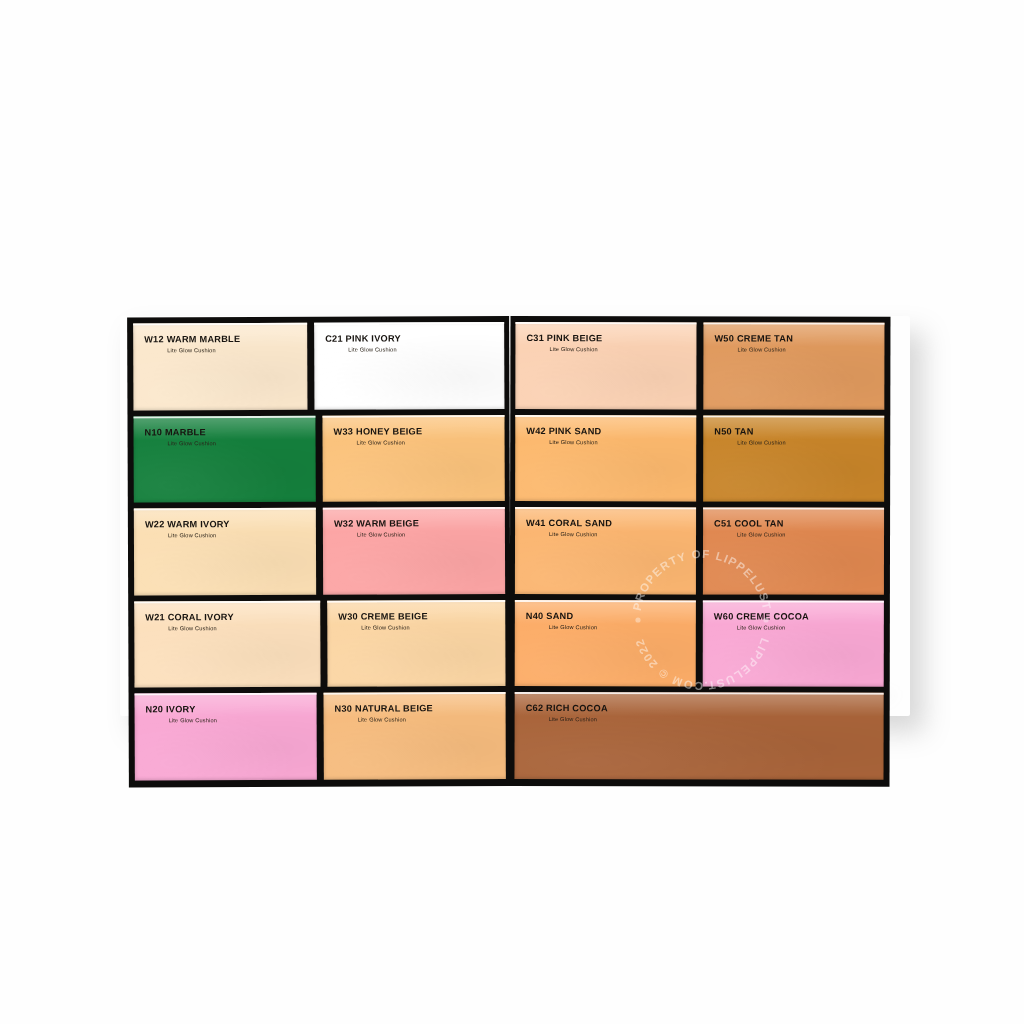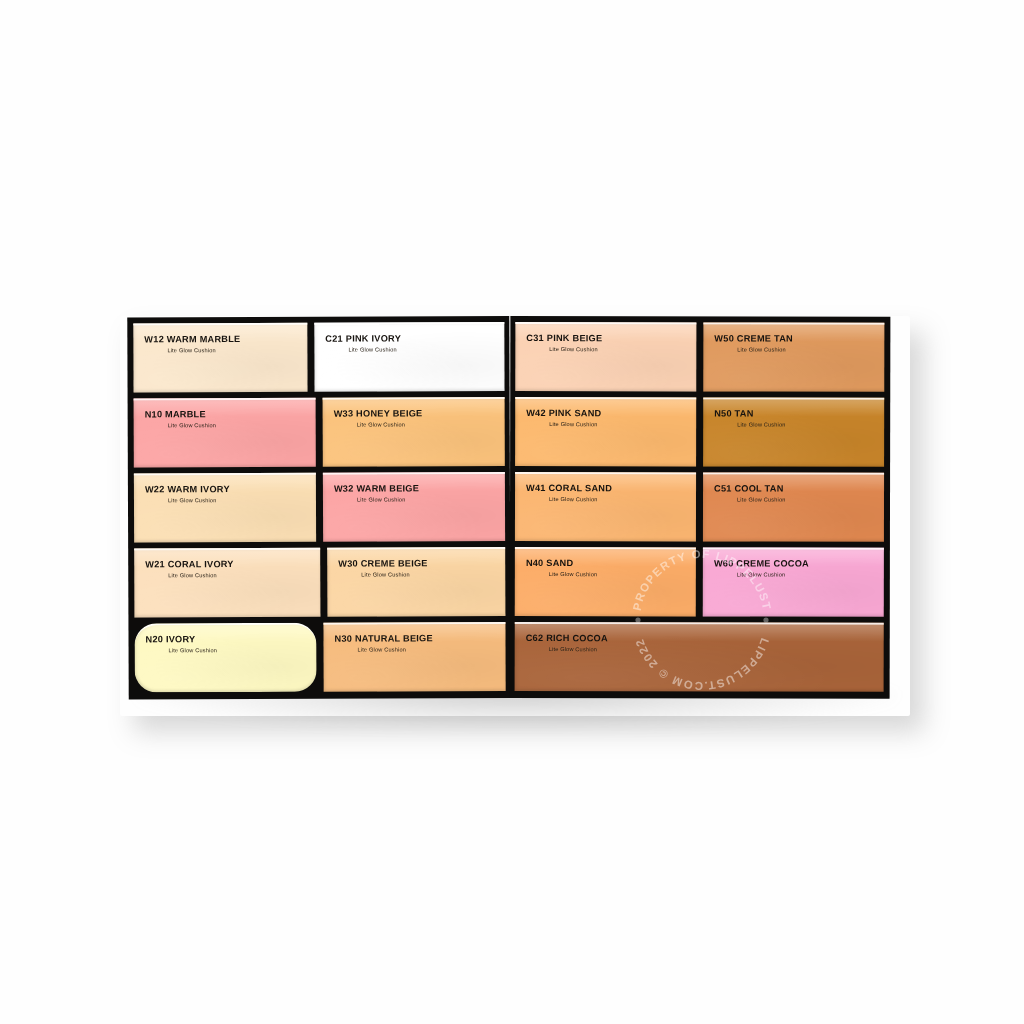--- a/index.html
+++ b/index.html
@@ -45,21 +45,21 @@
     border-radius: 2px;
     background: transparent;
   }
 
   
   #board {
     position: absolute;
     left: 128px;
     top: 316px;
     width: 762px;
-    height: 382px;
+    height: 470px;
   }
 
   .panel {
     position: absolute;
     top: 0;
     height: 100%;
     background: #0d0c0b;
     box-sizing: border-box;
     display: flex;
     flex-direction: column;
@@ -185,57 +185,57 @@
               <div class="sw-name">W12 WARM MARBLE</div>
               <div class="sw-sub">Lite Glow Cushion</div>
             </div>
             <div class="swatch" style="background: #ffffff; padding-left: 16px;">
               <div class="sw-tex" style="background: radial-gradient(at 78% 62%, rgba(0, 0, 0, 0.07), rgba(0, 0, 0, 0) 62%), radial-gradient(at 20% 80%, rgba(255, 255, 255, 0.1), rgba(255, 255, 255, 0) 60%);"></div>
               <div class="sw-name">C21 PINK IVORY</div>
               <div class="sw-sub">Lite Glow Cushion</div>
             </div>
           </div>
           <div class="prow">
+            <div class="swatch" style="background: #15803d;">
+              <div class="sw-tex" style="background: radial-gradient(at 78% 62%, rgba(0, 0, 0, 0.07), rgba(0, 0, 0, 0) 62%), radial-gradient(at 20% 80%, rgba(255, 255, 255, 0.1), rgba(255, 255, 255, 0) 60%);"></div>
+              <div class="sw-name">N10 MARBLE</div>
+              <div class="sw-sub">Lite Glow Cushion</div>
+            </div>
+            <div class="swatch" style="background: rgb(251, 195, 124);">
+              <div class="sw-tex" style="background: radial-gradient(at 78% 62%, rgba(0, 0, 0, 0.07), rgba(0, 0, 0, 0) 62%), radial-gradient(at 20% 80%, rgba(255, 255, 255, 0.1), rgba(255, 255, 255, 0) 60%);"></div>
+              <div class="sw-name">W33 HONEY BEIGE</div>
+              <div class="sw-sub">Lite Glow Cushion</div>
+            </div>
+          </div>
+          <div class="prow">
+            <div class="swatch" style="background: rgb(251, 223, 180);">
+              <div class="sw-tex" style="background: radial-gradient(at 78% 62%, rgba(0, 0, 0, 0.07), rgba(0, 0, 0, 0) 62%), radial-gradient(at 20% 80%, rgba(255, 255, 255, 0.1), rgba(255, 255, 255, 0) 60%);"></div>
+              <div class="sw-name">W22 WARM IVORY</div>
+              <div class="sw-sub">Lite Glow Cushion</div>
+            </div>
             <div class="swatch" style="background: #fca5a5;">
               <div class="sw-tex" style="background: radial-gradient(at 78% 62%, rgba(0, 0, 0, 0.07), rgba(0, 0, 0, 0) 62%), radial-gradient(at 20% 80%, rgba(255, 255, 255, 0.1), rgba(255, 255, 255, 0) 60%);"></div>
-              <div class="sw-name">N10 MARBLE</div>
-              <div class="sw-sub">Lite Glow Cushion</div>
-            </div>
-            <div class="swatch" style="background: rgb(251, 195, 124);">
-              <div class="sw-tex" style="background: radial-gradient(at 78% 62%, rgba(0, 0, 0, 0.07), rgba(0, 0, 0, 0) 62%), radial-gradient(at 20% 80%, rgba(255, 255, 255, 0.1), rgba(255, 255, 255, 0) 60%);"></div>
-              <div class="sw-name">W33 HONEY BEIGE</div>
-              <div class="sw-sub">Lite Glow Cushion</div>
-            </div>
-          </div>
-          <div class="prow">
-            <div class="swatch" style="background: rgb(251, 223, 180);">
-              <div class="sw-tex" style="background: radial-gradient(at 78% 62%, rgba(0, 0, 0, 0.07), rgba(0, 0, 0, 0) 62%), radial-gradient(at 20% 80%, rgba(255, 255, 255, 0.1), rgba(255, 255, 255, 0) 60%);"></div>
-              <div class="sw-name">W22 WARM IVORY</div>
-              <div class="sw-sub">Lite Glow Cushion</div>
-            </div>
-            <div class="swatch" style="background: #fca5a5;">
-              <div class="sw-tex" style="background: radial-gradient(at 78% 62%, rgba(0, 0, 0, 0.07), rgba(0, 0, 0, 0) 62%), radial-gradient(at 20% 80%, rgba(255, 255, 255, 0.1), rgba(255, 255, 255, 0) 60%);"></div>
               <div class="sw-name">W32 WARM BEIGE</div>
               <div class="sw-sub">Lite Glow Cushion</div>
             </div>
           </div>
           <div class="prow">
             <div class="swatch" style="background: rgb(252, 224, 189); padding-left: 8px;">
               <div class="sw-tex" style="background: radial-gradient(at 78% 62%, rgba(0, 0, 0, 0.07), rgba(0, 0, 0, 0) 62%), radial-gradient(at 20% 80%, rgba(255, 255, 255, 0.1), rgba(255, 255, 255, 0) 60%);"></div>
               <div class="sw-name">W21 CORAL IVORY</div>
               <div class="sw-sub">Lite Glow Cushion</div>
             </div>
             <div class="swatch" style="background: rgb(251, 214, 164);">
               <div class="sw-tex" style="background: radial-gradient(at 78% 62%, rgba(0, 0, 0, 0.07), rgba(0, 0, 0, 0) 62%), radial-gradient(at 20% 80%, rgba(255, 255, 255, 0.1), rgba(255, 255, 255, 0) 60%);"></div>
               <div class="sw-name">W30 CREME BEIGE</div>
               <div class="sw-sub">Lite Glow Cushion</div>
             </div>
           </div>
           <div class="prow">
-            <div class="swatch" style="background: #fef9c3; border-radius: 22px;">
+            <div class="swatch" style="background: #f9a8d4;">
               <div class="sw-tex" style="background: radial-gradient(at 78% 62%, rgba(0, 0, 0, 0.07), rgba(0, 0, 0, 0) 62%), radial-gradient(at 20% 80%, rgba(255, 255, 255, 0.1), rgba(255, 255, 255, 0) 60%);"></div>
               <div class="sw-name">N20 IVORY</div>
               <div class="sw-sub">Lite Glow Cushion</div>
             </div>
             <div class="swatch" style="background: rgb(246, 188, 126);">
               <div class="sw-tex" style="background: radial-gradient(at 78% 62%, rgba(0, 0, 0, 0.07), rgba(0, 0, 0, 0) 62%), radial-gradient(at 20% 80%, rgba(255, 255, 255, 0.1), rgba(255, 255, 255, 0) 60%);"></div>
               <div class="sw-name">N30 NATURAL BEIGE</div>
               <div class="sw-sub">Lite Glow Cushion</div>
             </div>
           </div>

